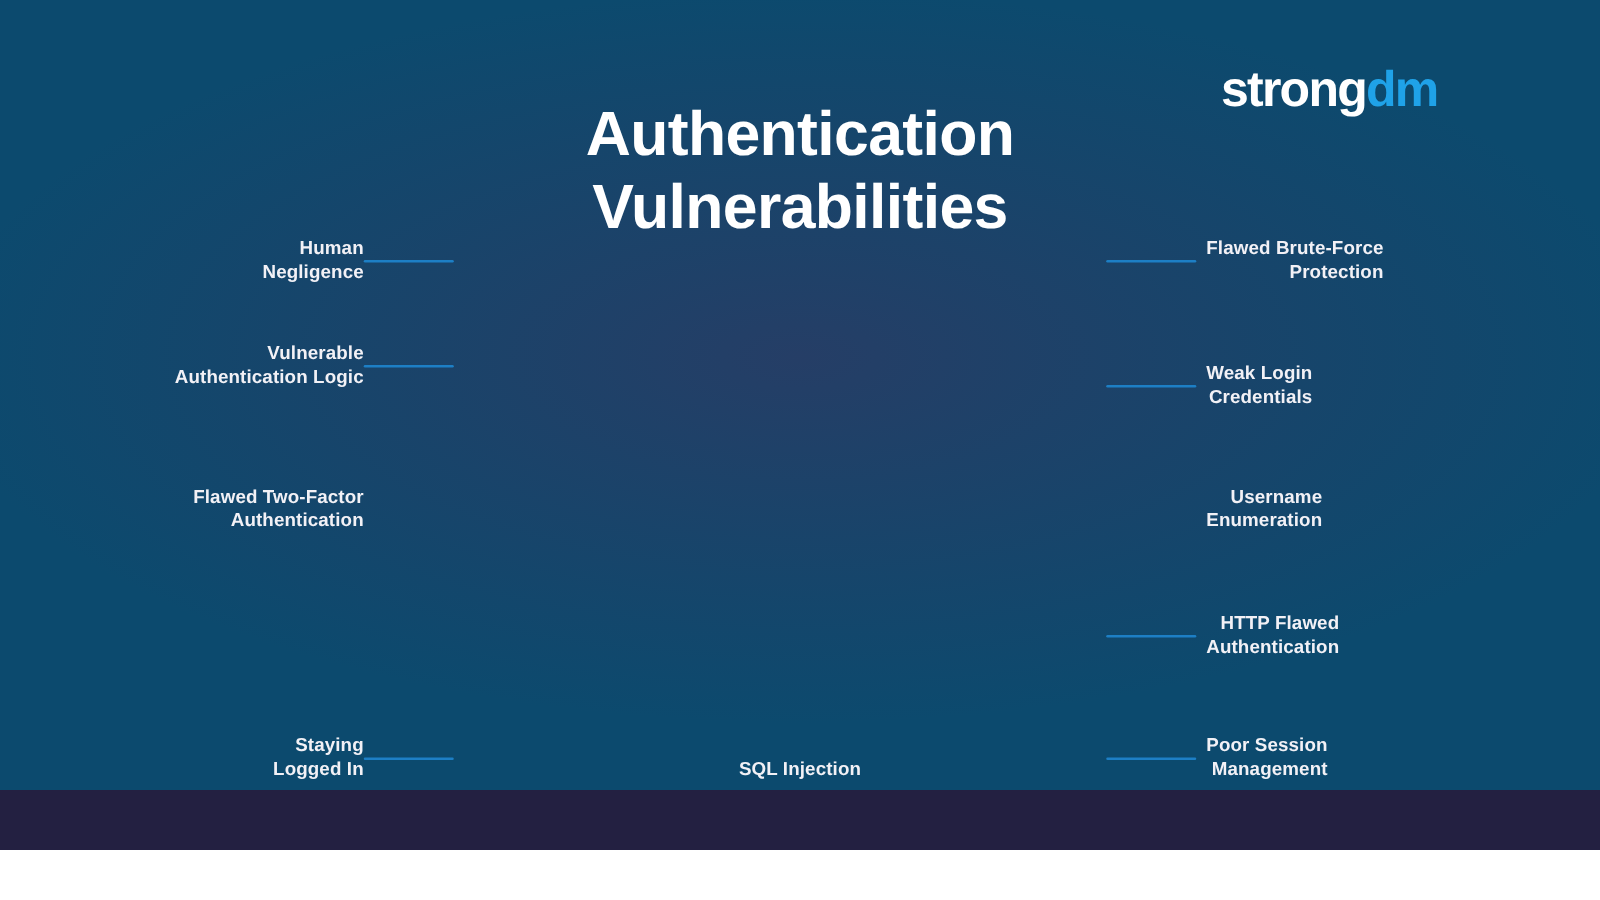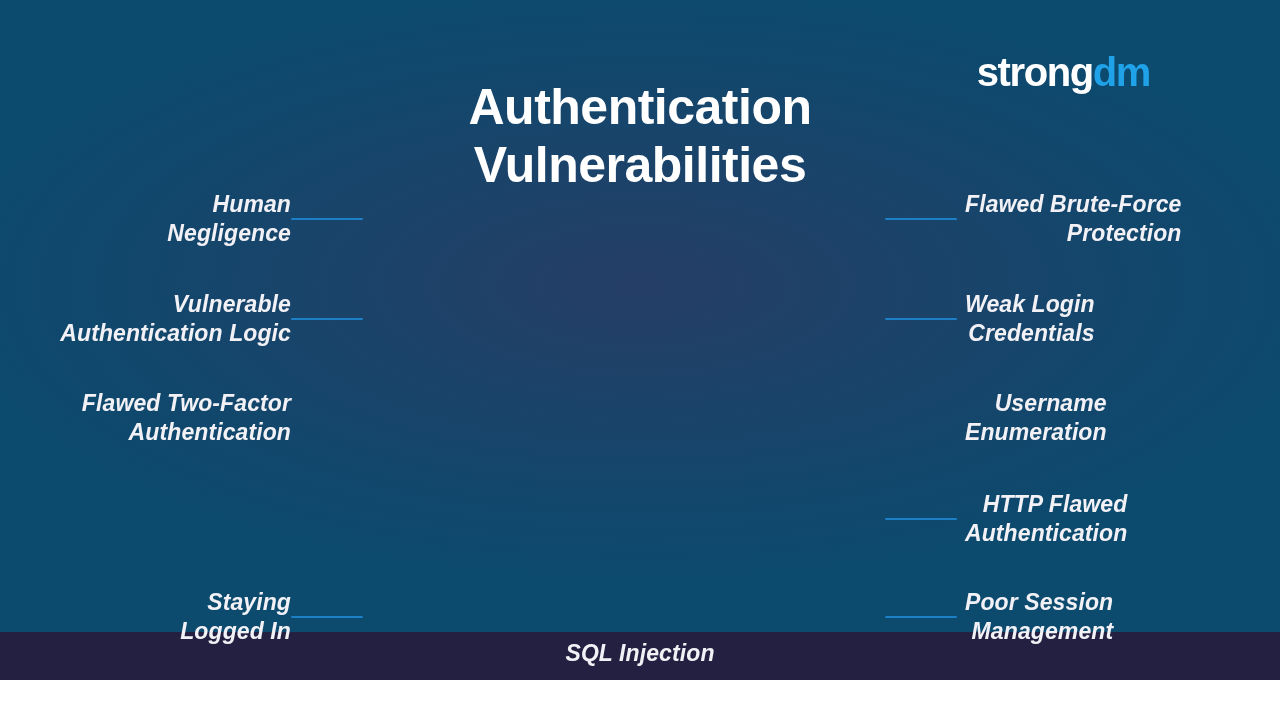--- a/index.html
+++ b/index.html
@@ -69,26 +69,25 @@
   
   .vuln-item {
     position: absolute;
     display: flex;
     align-items: center;
     gap: 0;
   }
 
   .vuln-label {
     color: #f2f1f6;
-    font-size: 23px;
+    font-size: 15px;
     font-weight: 700;
     line-height: 1.26;
     letter-spacing: 0.1px;
     white-space: pre-line;
-    font-style: italic;
   }
 
   .connector {
     height: 2px;
     width: 72px;
     background: #1d7fc5;
     border-radius: 1px;
     flex: 0 0 auto;
   }
   .connector.hidden { visibility: hidden; }
@@ -108,21 +107,21 @@
   }
   .side-right .vuln-label { text-align: right; margin-left: 8px; }
 
   
   .center-item {
     position: absolute;
     left: 0;
     width: 1280px;
     text-align: center;
   }
-  .center-item .vuln-label { display: inline-block; text-align: center; margin-top: 32px; }
+  .center-item .vuln-label { display: inline-block; text-align: center; }
 </style>
 </head>
 <body>
 
 <div id="slide">
 
   <div id="bg-vignette"></div>
   <div id="bg-bottom-band"></div>
 
   <div id="logo">
@@ -133,21 +132,21 @@
     <span class="title-line">Authentication</span>
     <span class="title-line">Vulnerabilities</span>
   </div>
 
   <div class="vuln-item side-left" style="top:190px;">
     <span class="vuln-label">Human
 Negligence</span>
     <span class="connector"></span>
   </div>
 
-  <div class="vuln-item side-left" style="top:290px;justify-content:center;">
+  <div class="vuln-item side-left" style="top:274px;justify-content:center;">
     <span class="vuln-label">Vulnerable
 Authentication Logic</span>
     <span class="connector"></span>
   </div>
 
   <div class="vuln-item side-left" style="top:389px;">
     <span class="vuln-label">Flawed Two-Factor
 Authentication</span>
     <span class="connector hidden"></span>
   </div>

